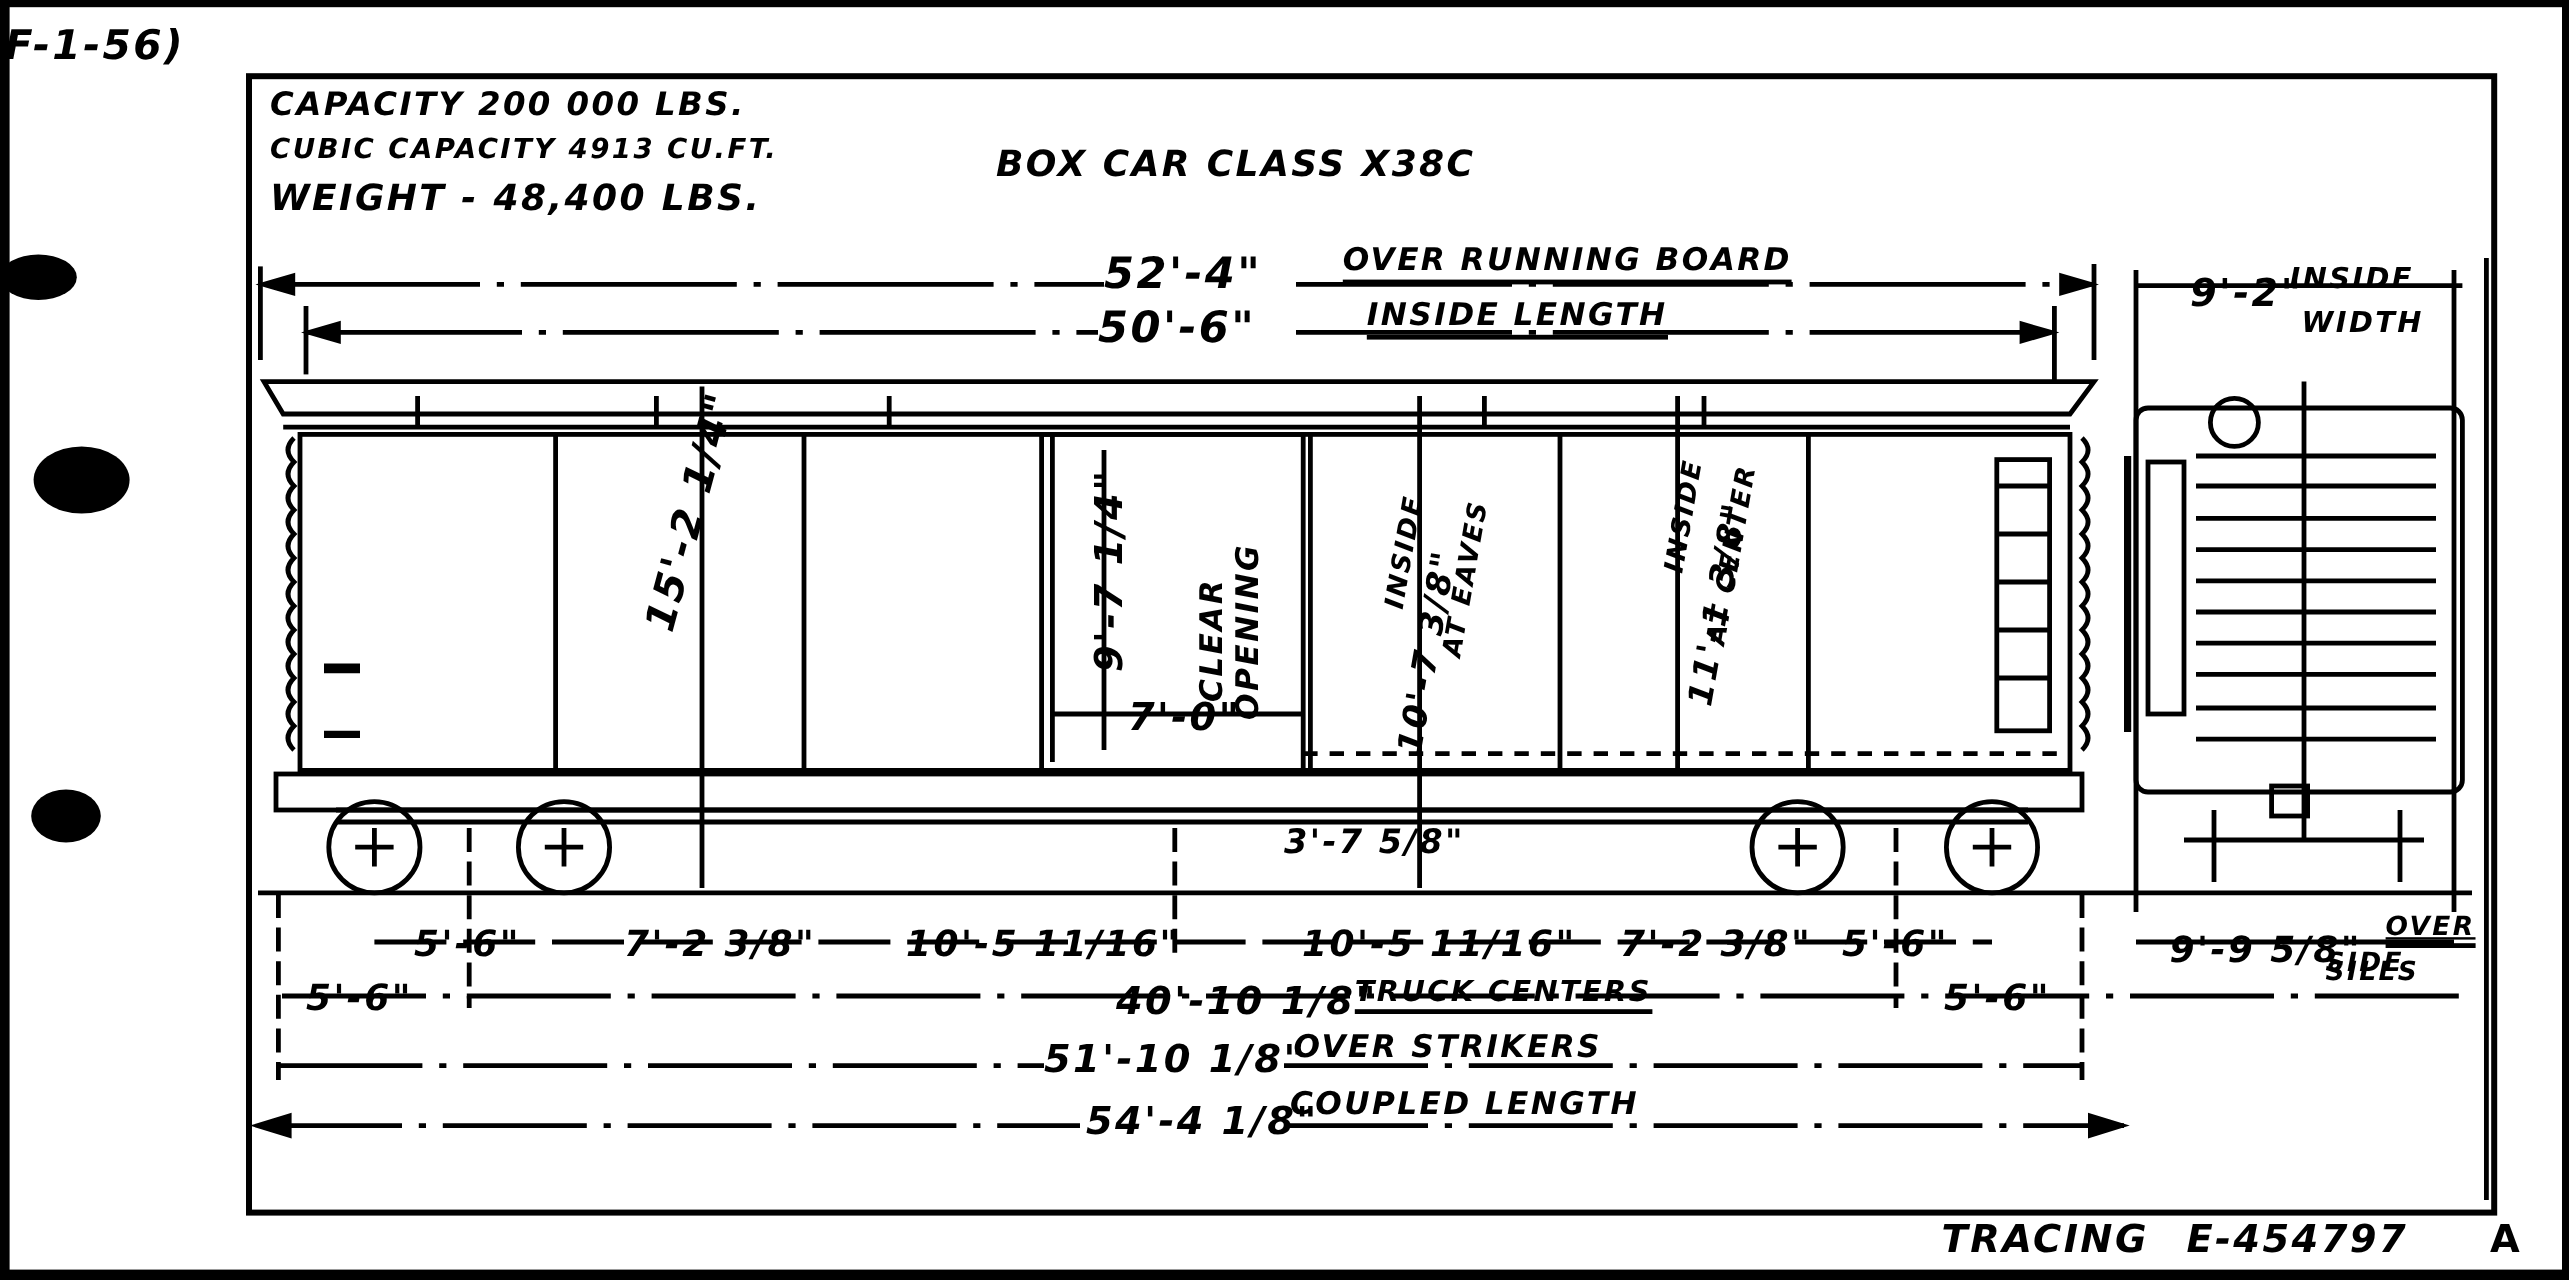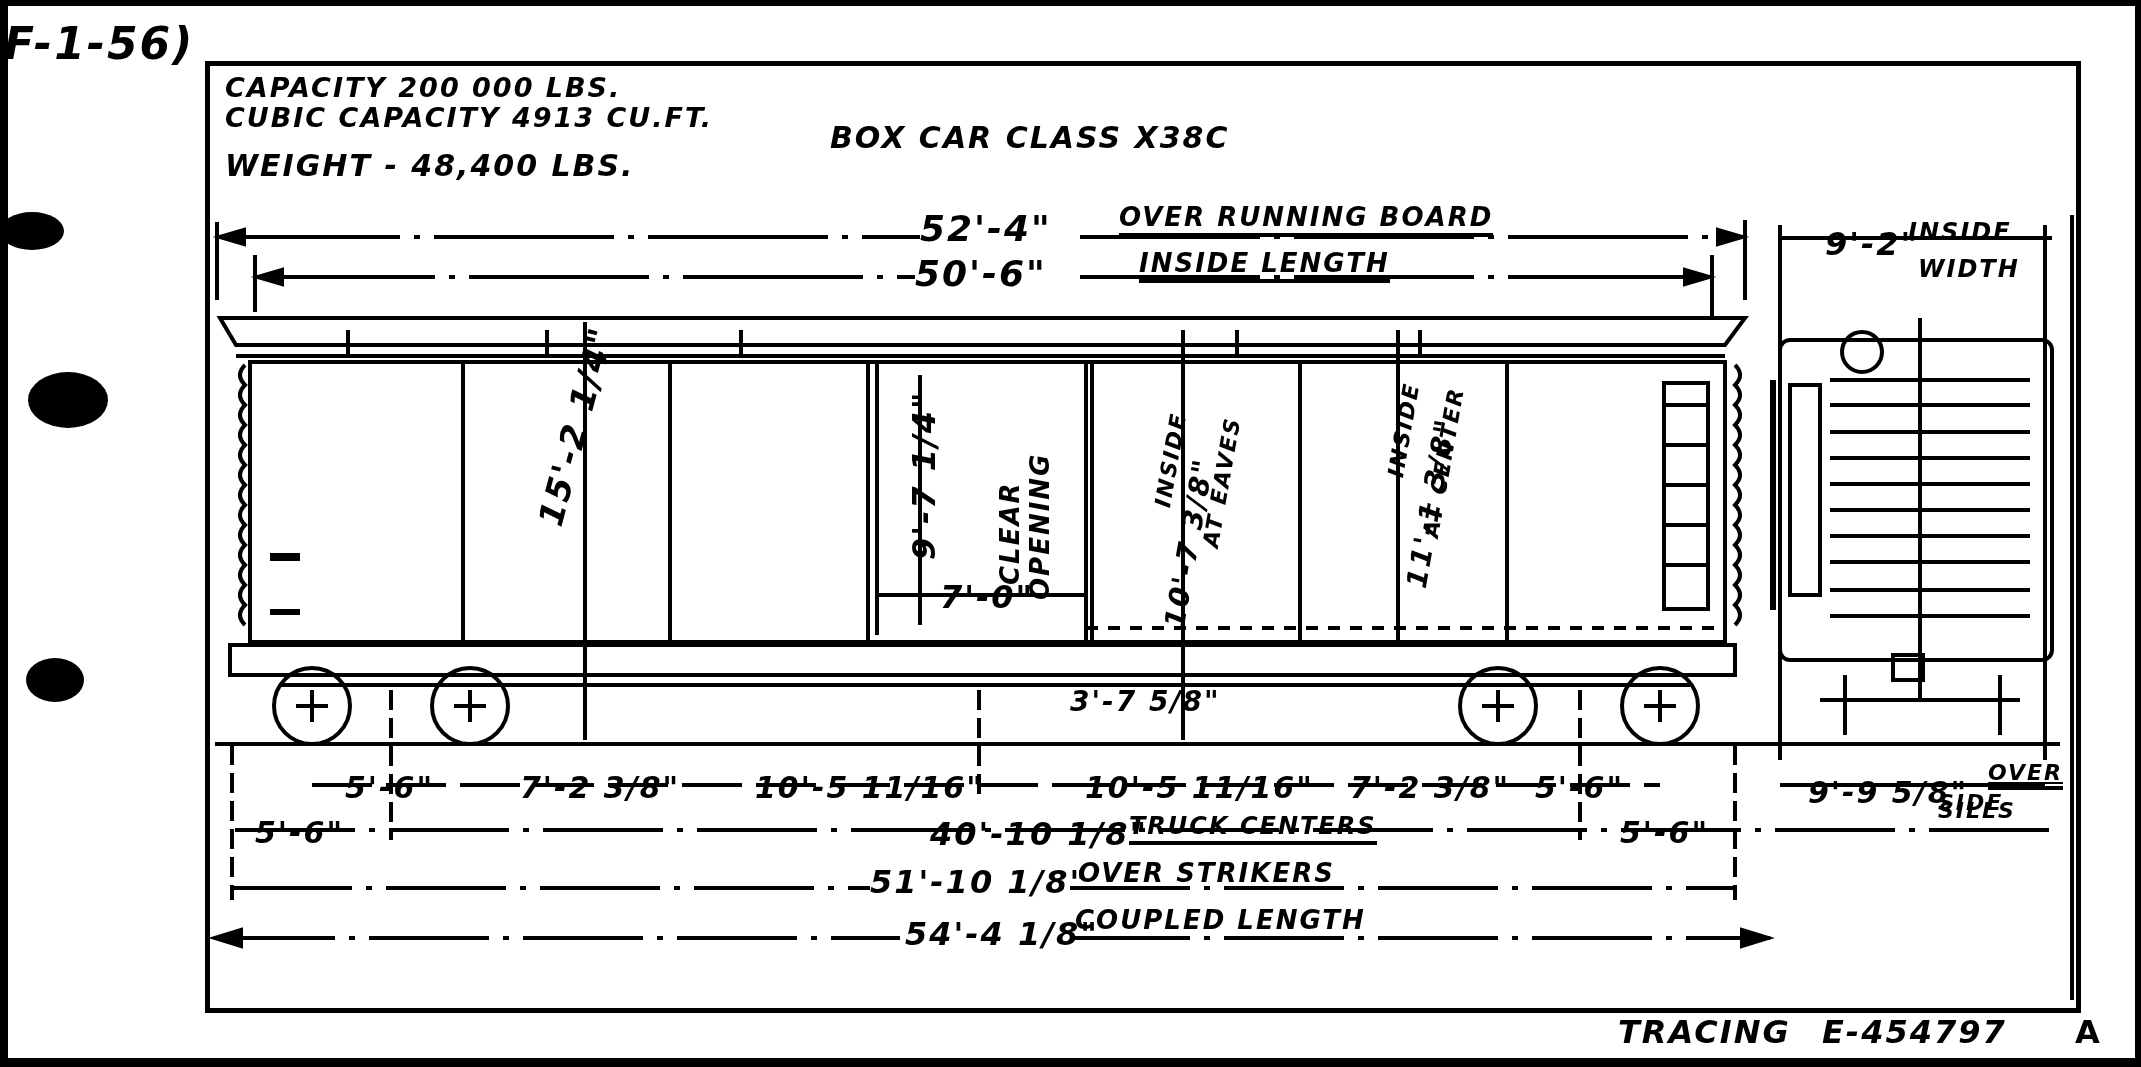--- a/index.html
+++ b/index.html
@@ -21,23 +21,23 @@
 <div class="edge-left"></div>
 <div class="edge-right"></div>
 <div class="edge-bottom"></div>
 
 <div class="hole" style="left:0px;top:212px;width:64px;height:38px;"></div>
 <div class="hole" style="left:28px;top:372px;width:80px;height:56px;"></div>
 <div class="hole" style="left:26px;top:658px;width:58px;height:44px;"></div>
 
 <div class="frame"></div>
 
-<div class="txt" style="left:4px;top:18px;font-size:44px;text-align:center;">F-1-56)</div>
+<div class="txt" style="left:4px;top:18px;font-size:34px;text-align:center;">F-1-56)</div>
 <div class="txt" style="left:225px;top:72px;font-size:27px;">CAPACITY 200 000 LBS.</div>
-<div class="txt" style="left:225px;top:102px;font-size:27px;">CUBIC CAPACITY 4913 CU.FT.</div>
+<div class="txt" style="left:225px;top:112px;font-size:23px;">CUBIC CAPACITY 4913 CU.FT.</div>
 <div class="txt" style="left:225px;top:148px;font-size:30px;">WEIGHT - 48,400 LBS.</div>
 <div class="txt" style="left:830px;top:120px;font-size:30px;">BOX CAR CLASS X38C</div>
 
 <div class="txt" style="left:920px;top:208px;font-size:36px;">52'-4"</div>
 <div class="txt ul" style="left:1075px;top:202px;font-size:26px;">OVER RUNNING BOARD</div>
 <div class="txt" style="left:915px;top:253px;font-size:36px;">50'-6"</div>
 <div class="txt ul" style="left:1095px;top:248px;font-size:26px;">INSIDE LENGTH</div>
 
 <div class="txt" style="left:1825px;top:225px;font-size:32px;">9'-2"</div>
 <div class="txt" style="left:1908px;top:218px;font-size:24px;">INSIDE</div>

